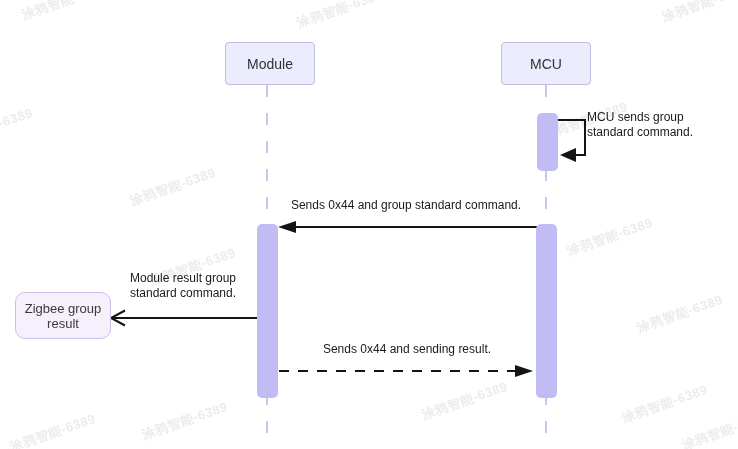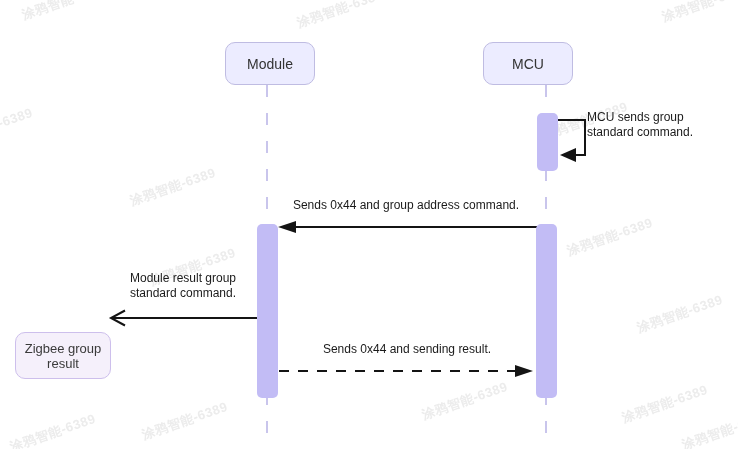--- a/index.html
+++ b/index.html
@@ -46,36 +46,35 @@
     width:21px;
     background:var(--activation-fill);
     border-radius:5px;
   }
   
   .actor{
     position:absolute;
     width:90px;height:43px;
     background:var(--actor-fill);
     border:1px solid var(--actor-border);
-    border-radius:10px;
+    border-radius:4px;
     display:flex;align-items:center;justify-content:center;
     font-size:14px;color:#333;
   }
   
   .external{
     position:absolute;
     left:15px;top:292px;
     width:96px;height:47px;
     background:var(--external-fill);
     border:1px solid var(--external-border);
     border-radius:10px;
     display:flex;flex-direction:column;align-items:center;justify-content:center;
     font-size:13px;line-height:15px;color:#3a3a3a;
     text-align:center;
-    margin-top:40px;
   }
   
   .msg-label{
     position:absolute;
     font-size:12px;
     line-height:15px;
     color:var(--text);
     white-space:nowrap;
   }
   .msg-label.center{text-align:center;}
@@ -119,35 +118,35 @@
     <polygon class="arrow-head" points="533,371 515,365 515,377"></polygon>
   </svg>
 
   <div class="activation" style="left:537px;top:113px;height:58px"></div>
   <div class="activation" style="left:257px;top:224px;height:174px"></div>
   <div class="activation" style="left:536px;top:224px;height:174px"></div>
 
   <div class="actor" style="left:225px;top:42px">
     <span>Module</span>
   </div>
-  <div class="actor" style="left:483px;top:42px">
+  <div class="actor" style="left:501px;top:42px">
     <span>MCU</span>
   </div>
 
   <div class="external">
     <span>Zigbee group</span>
     <span>result</span>
   </div>
 
   <div class="msg-label" style="left:587px;top:110px">
     <span>MCU sends group</span>
     <span>standard command.</span>
   </div>
 
-  <div class="msg-label center" style="left:256px;top:198px;width:300px">Sends 0x44 and group address command.</div>
+  <div class="msg-label center" style="left:256px;top:198px;width:300px">Sends 0x44 and group standard command.</div>
 
   <div class="msg-label center" style="left:103px;top:271px;width:160px">
     <span>Module result group</span>
     <span>standard command.</span>
   </div>
 
   <div class="msg-label center" style="left:257px;top:342px;width:300px">Sends 0x44 and sending result.</div>
 
 </div>
 

